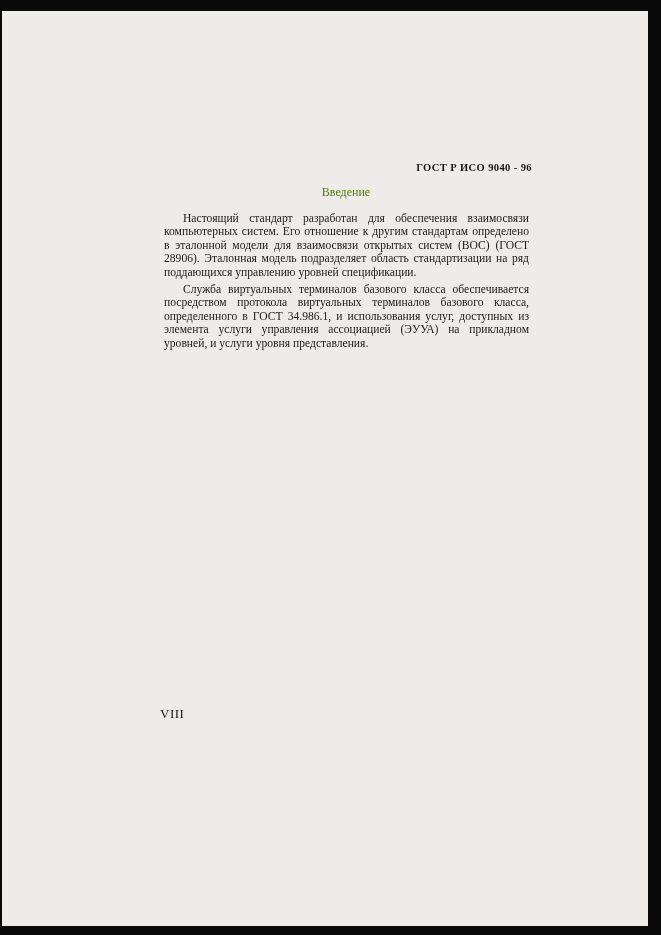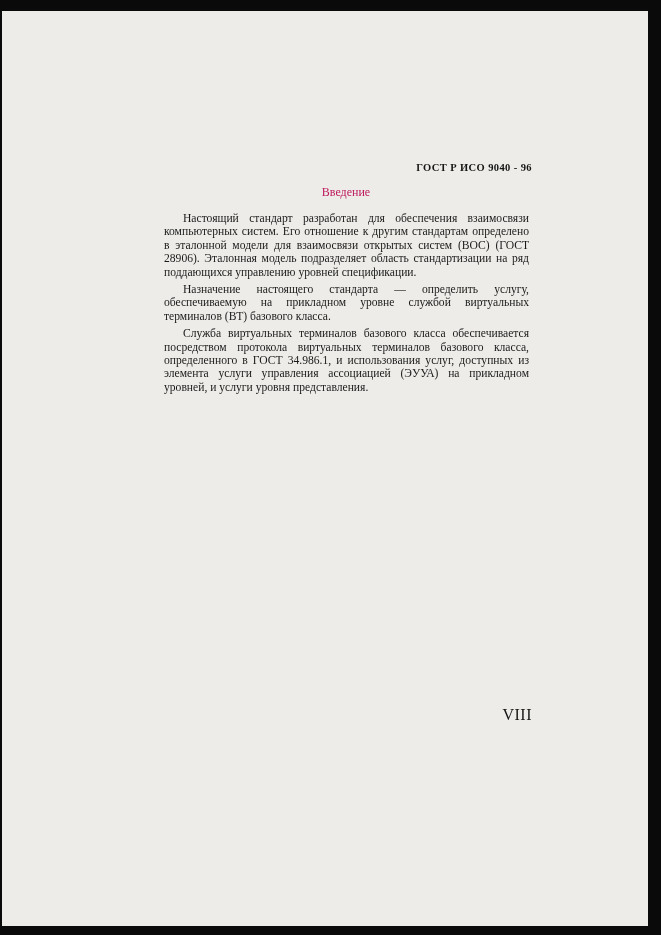--- a/index.html
+++ b/index.html
@@ -15,43 +15,42 @@
   .scan-edge.right{top:0;right:0;width:13px;height:100%;}
   .scan-edge.bottom{bottom:0;left:0;width:100%;height:9px;}
   .scan-edge.left{top:0;left:0;width:2px;height:100%;}
   .doc-header{
     position:absolute;top:162px;left:160px;width:372px;
     text-align:right;font-weight:bold;font-size:10.5px;letter-spacing:.4px;
     color:#161616;
   }
   .doc-title{
     position:absolute;top:185px;left:160px;width:372px;
-    text-align:center;font-size:12px;color:#be185d;
+    text-align:center;font-size:12px;color:#4d7c0f;
   }
   .doc-body{
     position:absolute;top:208px;left:160px;width:373px;
     font-size:11.6px;line-height:13.4px;color:#1a1a1a;
   }
   .doc-body p{margin:4px;text-align:justify;text-indent:19px;}
   .page-number{
-    position:absolute;top:706px;left:160px;width:372px;text-align:right;
-    font-size:16px;color:#161616;letter-spacing:.5px;
+    position:absolute;top:706px;left:160px;width:372px;text-align:left;
+    font-size:13px;color:#161616;letter-spacing:.5px;
   }
 </style>
 </head>
 <body>
 
 <div class="scan-edge top"></div>
 <div class="scan-edge right"></div>
 <div class="scan-edge bottom"></div>
 <div class="scan-edge left"></div>
 
 <div class="doc-header">ГОСТ Р ИСО 9040 - 96</div>
 
 <div class="doc-title">Введение</div>
 
 <div class="doc-body">
   <p>Настоящий стандарт разработан для обеспечения взаимосвязи компьютерных систем. Его отношение к другим стандартам определено в эталонной модели для взаимосвязи открытых систем (ВОС) (ГОСТ 28906). Эталонная модель подразделяет область стандартизации на ряд поддающихся управлению уровней спецификации.</p>
-  <p>Назначение настоящего стандарта — определить услугу, обеспечиваемую на прикладном уровне службой виртуальных терминалов (ВТ) базового класса.</p>
   <p>Служба виртуальных терминалов базового класса обеспечивается посредством протокола виртуальных терминалов базового класса, определенного в ГОСТ 34.986.1, и использования услуг, доступных из элемента услуги управления ассоциацией (ЭУУА) на прикладном уровней, и услуги уровня представления.</p>
 </div>
 
 <div class="page-number">VIII</div>
 
 </body></html>

